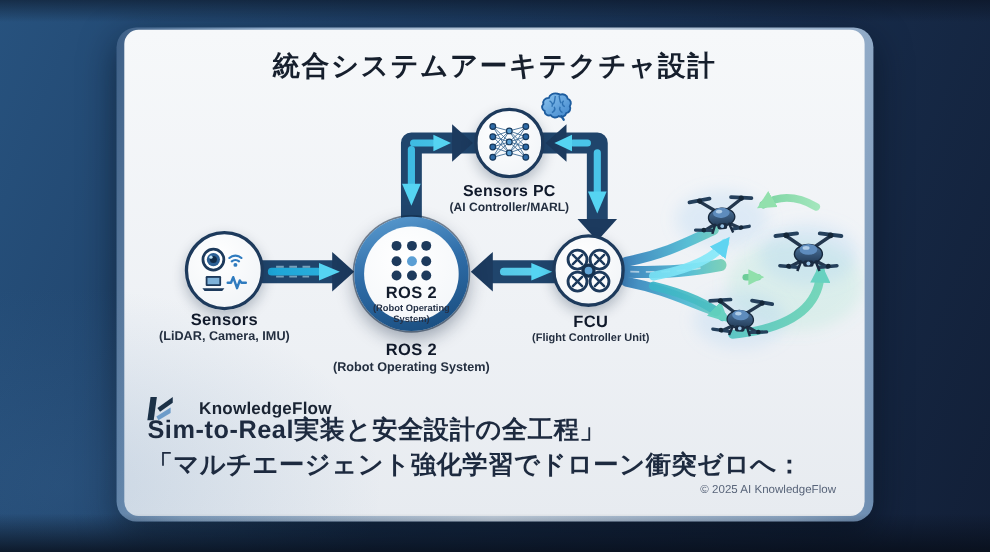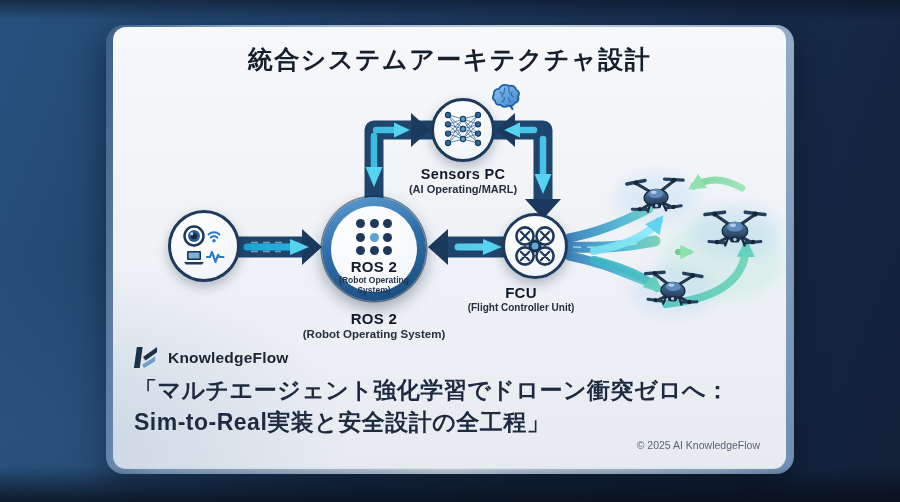--- a/index.html
+++ b/index.html
@@ -35,23 +35,23 @@
   .ros-sub{font-size:8.5px;line-height:10px;color:#253248;text-align:center;width:80px;font-weight:600;}
   .badge-brain{position:absolute;left:378px;top:56px;z-index:3;}
   .node-label{position:absolute;z-index:3;text-align:center;}
   .nl-main{font-size:15px;font-weight:800;color:#10192a;letter-spacing:.3px;}
   .nl-sub{font-size:11.5px;font-weight:600;color:#242f40;margin-top:1px;}
   .lbl-sensors{left:11px;top:255px;width:160px;}
   .lbl-pc{left:250px;top:139px;width:200px;}
   .lbl-pc .nl-main{font-size:14.5px;}
   .lbl-pc .nl-sub{font-size:11px;}
   .lbl-ros2{left:171px;top:283px;width:180px;}
-  .lbl-fcu{left:328px;top:257px;width:160px;}
+  .lbl-fcu{left:344px;top:257px;width:160px;}
   .lbl-fcu .nl-sub{font-size:10px;}
-  .brand{position:absolute;left:20px;top:318px;display:flex;align-items:center;gap:10px;z-index:3;text-align:center;}
+  .brand{position:absolute;left:20px;top:332px;display:flex;align-items:center;gap:23px;z-index:3;text-align:center;}
   .brand-name{font-size:15.5px;font-weight:600;color:#1a2433;letter-spacing:.2px;}
   .quote{position:absolute;left:21px;top:347px;width:640px;z-index:3;
     font-size:23px;line-height:32px;font-weight:800;color:#1d2a3f;letter-spacing:.5px;}
   .copyright{position:absolute;right:26px;top:412px;font-size:10.5px;color:#59657a;z-index:3;}
 </style>
 </head>
 <body>
 
 <div class="stage">
   <div class="card-bevel">
@@ -253,44 +253,48 @@
           <g stroke="#1d3a5c" stroke-width="2.2" stroke-linecap="round">
             <path d="M8.8,8.8 L17.2,17.2 M17.2,8.8 L8.8,17.2"></path>
             <path d="M28.8,8.8 L37.2,17.2 M37.2,8.8 L28.8,17.2"></path>
             <path d="M8.8,28.8 L17.2,37.2 M17.2,28.8 L8.8,37.2"></path>
             <path d="M28.8,28.8 L37.2,37.2 M37.2,28.8 L28.8,37.2"></path>
           </g>
           <circle cx="23" cy="23" r="5" fill="#63a7d8" stroke="#16314e" stroke-width="3"></circle>
         </svg>
       </div>
 
+      <div class="node-label lbl-sensors">
+        <div class="nl-main">Sensors</div>
+        <div class="nl-sub">(LiDAR, Camera, IMU)</div>
+      </div>
       <div class="node-label lbl-pc">
         <div class="nl-main">Sensors PC</div>
-        <div class="nl-sub">(AI Operating/MARL)</div>
+        <div class="nl-sub">(AI Controller/MARL)</div>
       </div>
       <div class="node-label lbl-ros2">
         <div class="nl-main">ROS 2</div>
         <div class="nl-sub">(Robot Operating System)</div>
       </div>
       <div class="node-label lbl-fcu">
         <div class="nl-main">FCU</div>
         <div class="nl-sub">(Flight Controller Unit)</div>
       </div>
 
       <div class="brand">
         <svg width="25" height="25" viewBox="0 0 26 26">
           <polygon points="4,2 10,2 7,24 1,24" fill="#1b3147"></polygon>
           <polygon points="25,2 10.5,12.5 13,16 25,7.5" fill="#1b3147"></polygon>
           <polygon points="23,12 9.5,20.5 11.5,24 23,17" fill="#6d9cc9"></polygon>
         </svg>
         <span class="brand-name">KnowledgeFlow</span>
       </div>
 
       <div class="quote">
+        <div>Sim-to-Real実装と安全設計の全工程」</div>
         <div>「マルチエージェント強化学習でドローン衝突ゼロへ：</div>
-        <div>Sim-to-Real実装と安全設計の全工程」</div>
       </div>
 
       <div class="copyright">© 2025 AI KnowledgeFlow</div>
 
     </div>
   </div>
 </div>
 
 </body></html>

